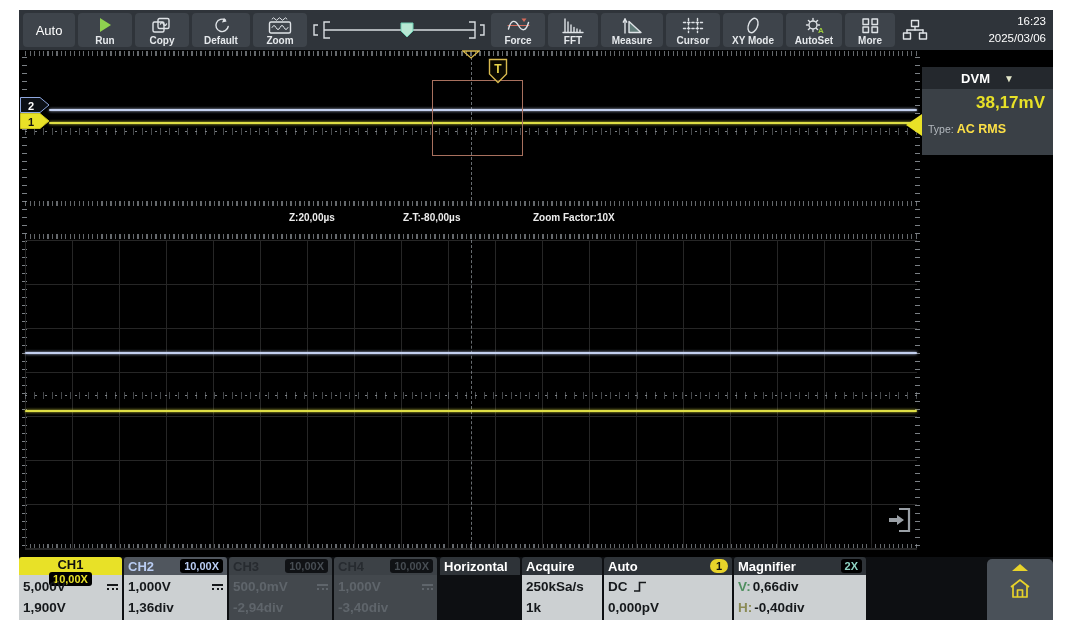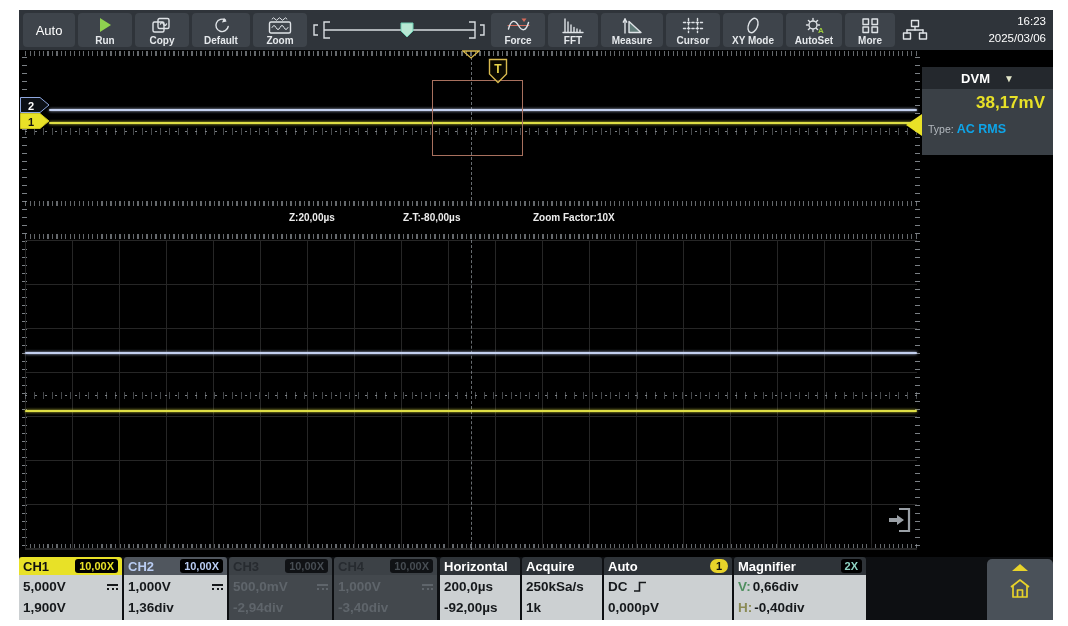--- a/index.html
+++ b/index.html
@@ -53,31 +53,31 @@
   .exit-ic { position:absolute; left:868px; top:456px; cursor:pointer; }
 
   
   .dvm { position:absolute; left:903px; top:17px; width:131px; height:88px; }
   .dvm-head { height:22px; background:#24282d; display:flex; align-items:center; justify-content:center;
               gap:14px; color:#fff; font-size:13px; font-weight:bold; cursor:pointer; }
   .dvm-caret { color:#e3e6c9; font-size:10px; }
   .dvm-body { height:66px; background:#3a4046; padding:4px 8px 8px 6px; }
   .dvm-val { text-align:right; color:var(--ch1); font-size:17px; font-weight:bold; margin-bottom:9px; }
   .dvm-type { font-size:10.5px; color:#b3b9bf; }
-  .dvm-type b { color:#0ea5e9; font-size:12.5px; margin-left:3px; }
+  .dvm-type b { color:#fde047; font-size:12.5px; margin-left:3px; }
 
   
   .statusbar { position:absolute; left:0; top:547px; width:1034px; height:63px; background:#0d0f12; }
   .cell { position:absolute; top:0; height:63px; border-radius:3px 3px 0 0; overflow:hidden; cursor:pointer; }
   .cell-head { height:18px; display:flex; align-items:center; justify-content:space-between;
                padding:0 4px; font-size:13px; font-weight:bold; }
   .cell-body { height:45px; padding:1px 4px 0; font-size:13.5px; font-weight:bold; line-height:21px; }
   .badge { background:#000; border-radius:3px; padding:0 4px; font-size:11px; font-weight:bold; line-height:14px; }
   .ch-active .cell-body { background:#ccd0d2; color:#15181b; }
-  .ch1 .cell-head { background:var(--ch1); color:#111; }
+  .ch1 .cell-head { background:var(--ch1); color:#111;flex-direction:column; }
   .ch1 .badge { color:var(--ch1); }
   .ch2 .cell-head { background:#50565e; color:#b9ccf2; }
   .ch2 .badge { color:#b9ccf2; }
   .ch-off .cell-head { background:#3c4146; color:#272b30; }
   .ch-off .badge { background:#101215; color:#474d53; }
   .ch-off .cell-body { background:#43484d; color:#5f656b; }
   .sys .cell-head { background:#2e3338; color:#fff; }
   .sys .cell-body { background:#ccd0d2; color:#15181b; }
   .r1 { display:flex; align-items:center; justify-content:space-between; }
   .dcicon { display:inline-block; width:11px; }
@@ -414,24 +414,20 @@
               </span>
             </div>
         <div>-3,40div</div>
       </div>
     </div>
 
     <div class="cell sys" style="left:421px; width:80px">
       <div class="cell-head">
             <span>Horizontal</span>
           </div>
-      <div class="cell-body">
-        <div>200,0µs</div>
-        <div>-92,00µs</div>
-      </div>
     </div>
 
     <div class="cell sys" style="left:503px; width:80px">
       <div class="cell-head">
             <span>Acquire</span>
           </div>
       <div class="cell-body">
         <div>250kSa/s</div>
         <div>1k</div>
       </div>

